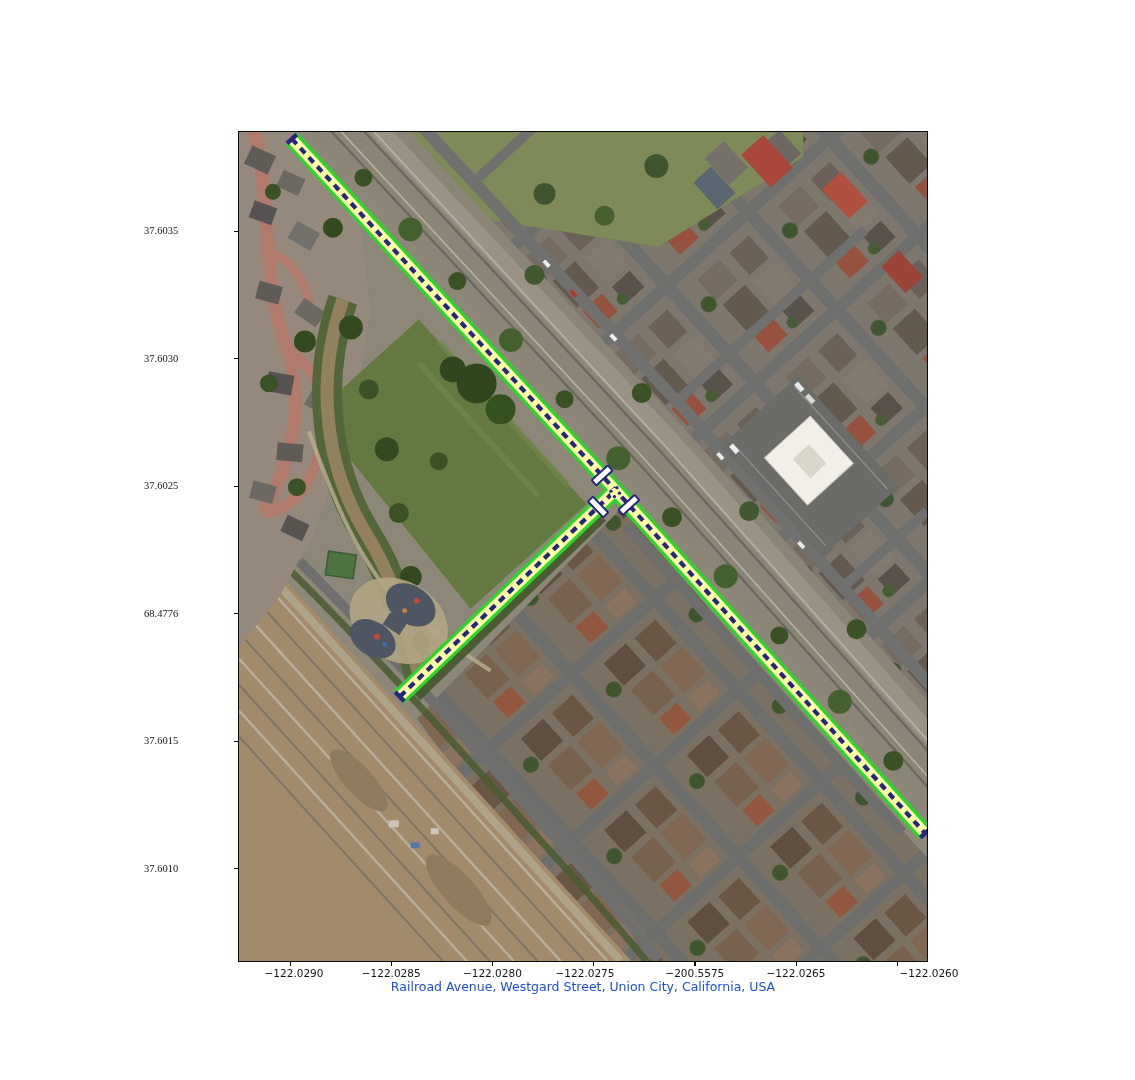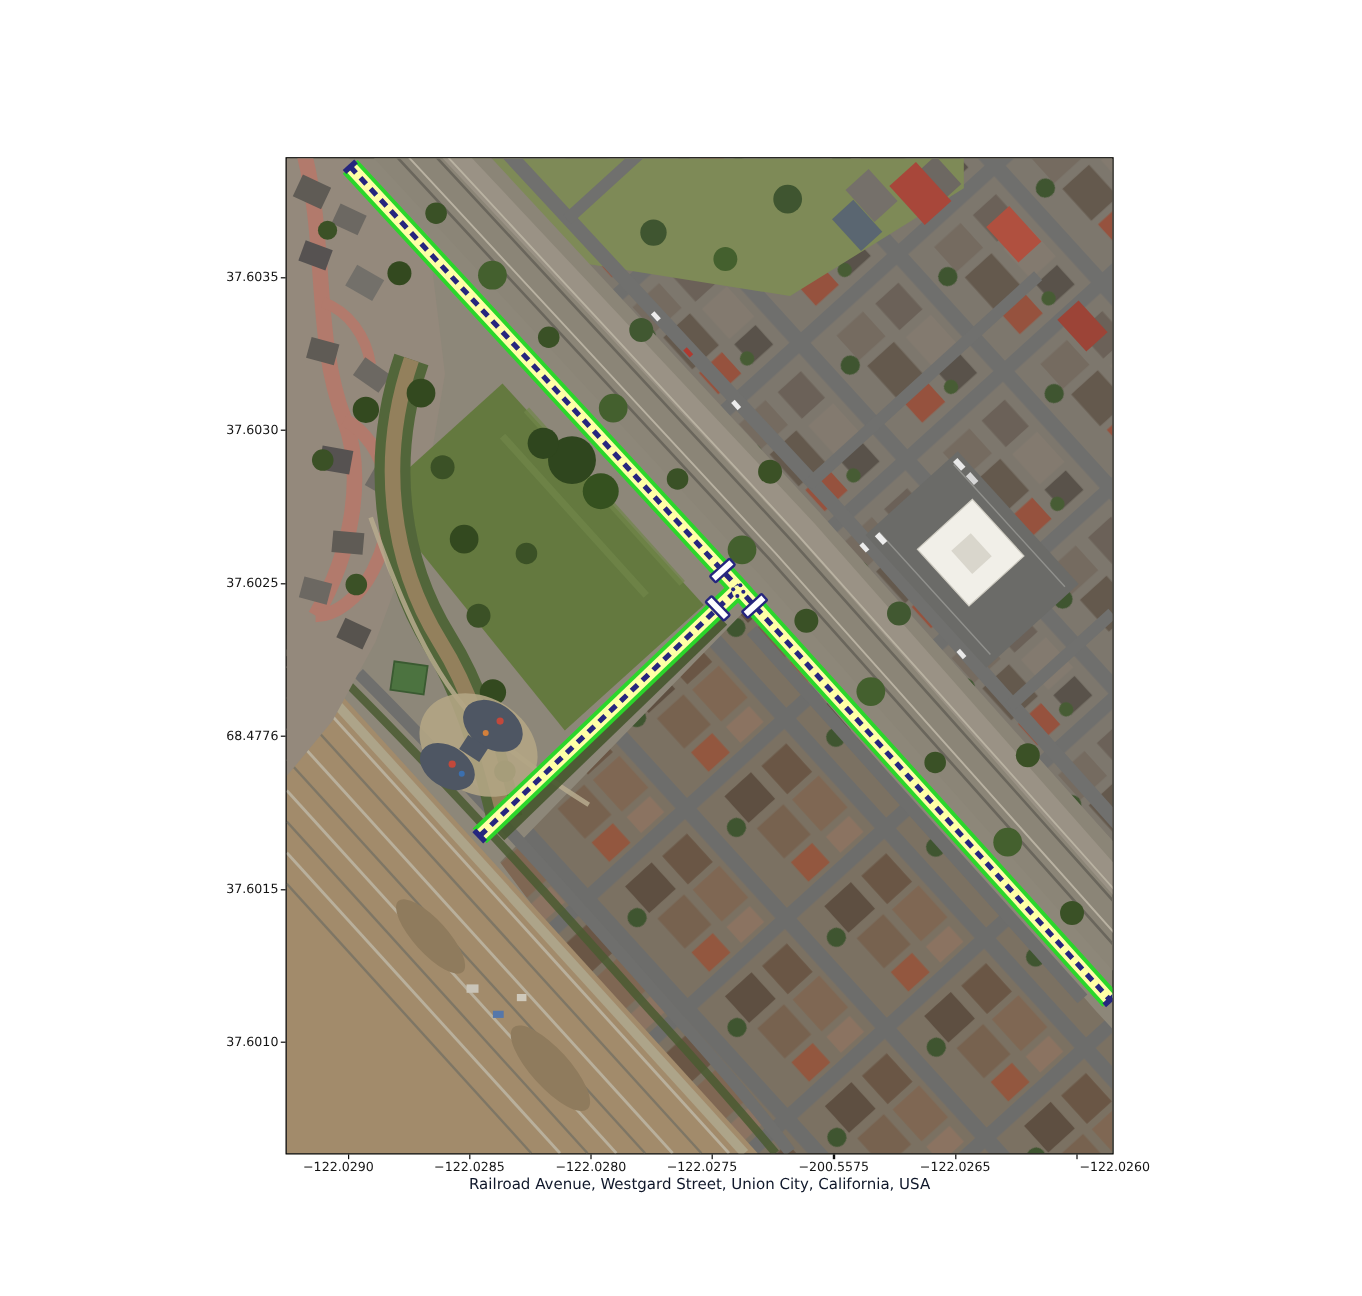--- a/index.html
+++ b/index.html
@@ -1,26 +1,26 @@
 <!DOCTYPE html>
 <html><head>
 <meta charset="utf-8">
 <style>
   html,body{margin:0;padding:0;background:#ffffff;}
   body{width:1135px;height:1080px;font-family:"DejaVu Sans",sans-serif;}
   .page{position:relative;width:1135px;height:1080px;background:#ffffff;overflow:hidden;}
   .axes{position:absolute;left:238px;top:131px;width:690px;height:831px;
         border:1.3px solid #0c0c0c;box-sizing:border-box;background:#8d8779;}
   .axes svg{display:block;width:100%;height:100%;}
-  .ylab{position:absolute;left:144px;width:88px;text-align:right;
-        font-size:10.5px;color:#141414;line-height:14px;}
+  .ylab{position:absolute;left:144px;width:88px;
+        font-size:10.5px;color:#141414;line-height:14px;font-family:Liberation Serif, serif;}
   .xlab{position:absolute;top:966px;width:84px;text-align:center;
         font-size:10.5px;color:#141414;line-height:14px;}
   .xlabel{position:absolute;left:238px;top:979px;width:690px;text-align:center;
-        font-size:12.5px;color:#0f172a;}
+        font-size:12.5px;color:#1d4ed8;}
   .tickx{position:absolute;top:962px;width:1.3px;height:4px;background:#0c0c0c;}
   .ticky{position:absolute;left:234px;width:4px;height:1.3px;background:#0c0c0c;}
 </style>
 </head>
 <body>
 
 <div class="page">
   <div class="figure-area">
 
     <div class="axes">
@@ -287,21 +287,21 @@
     <div class="tickx" style="left:795.5px"></div>
     <div class="tickx" style="left:896.7px"></div>
 
     <span class="ylab" style="top:224px">37.6035</span>
     <span class="ylab" style="top:351.5px">37.6030</span>
     <span class="ylab" style="top:479px">37.6025</span>
     <span class="ylab" style="top:606.5px">68.4776</span>
     <span class="ylab" style="top:734px">37.6015</span>
     <span class="ylab" style="top:861.5px">37.6010</span>
 
-    <span class="xlab" style="left:240px">−122.0290</span>
+    <span class="xlab" style="left:252px">−122.0290</span>
     <span class="xlab" style="left:349.2px">−122.0285</span>
     <span class="xlab" style="left:450.4px">−122.0280</span>
     <span class="xlab" style="left:543px">−122.0275</span>
     <span class="xlab" style="left:652.8px">−200.5575</span>
     <span class="xlab" style="left:754px">−122.0265</span>
     <span class="xlab" style="left:887px">−122.0260</span>
 
     <div class="xlabel">Railroad Avenue, Westgard Street, Union City, California, USA</div>
   </div>
 </div>

